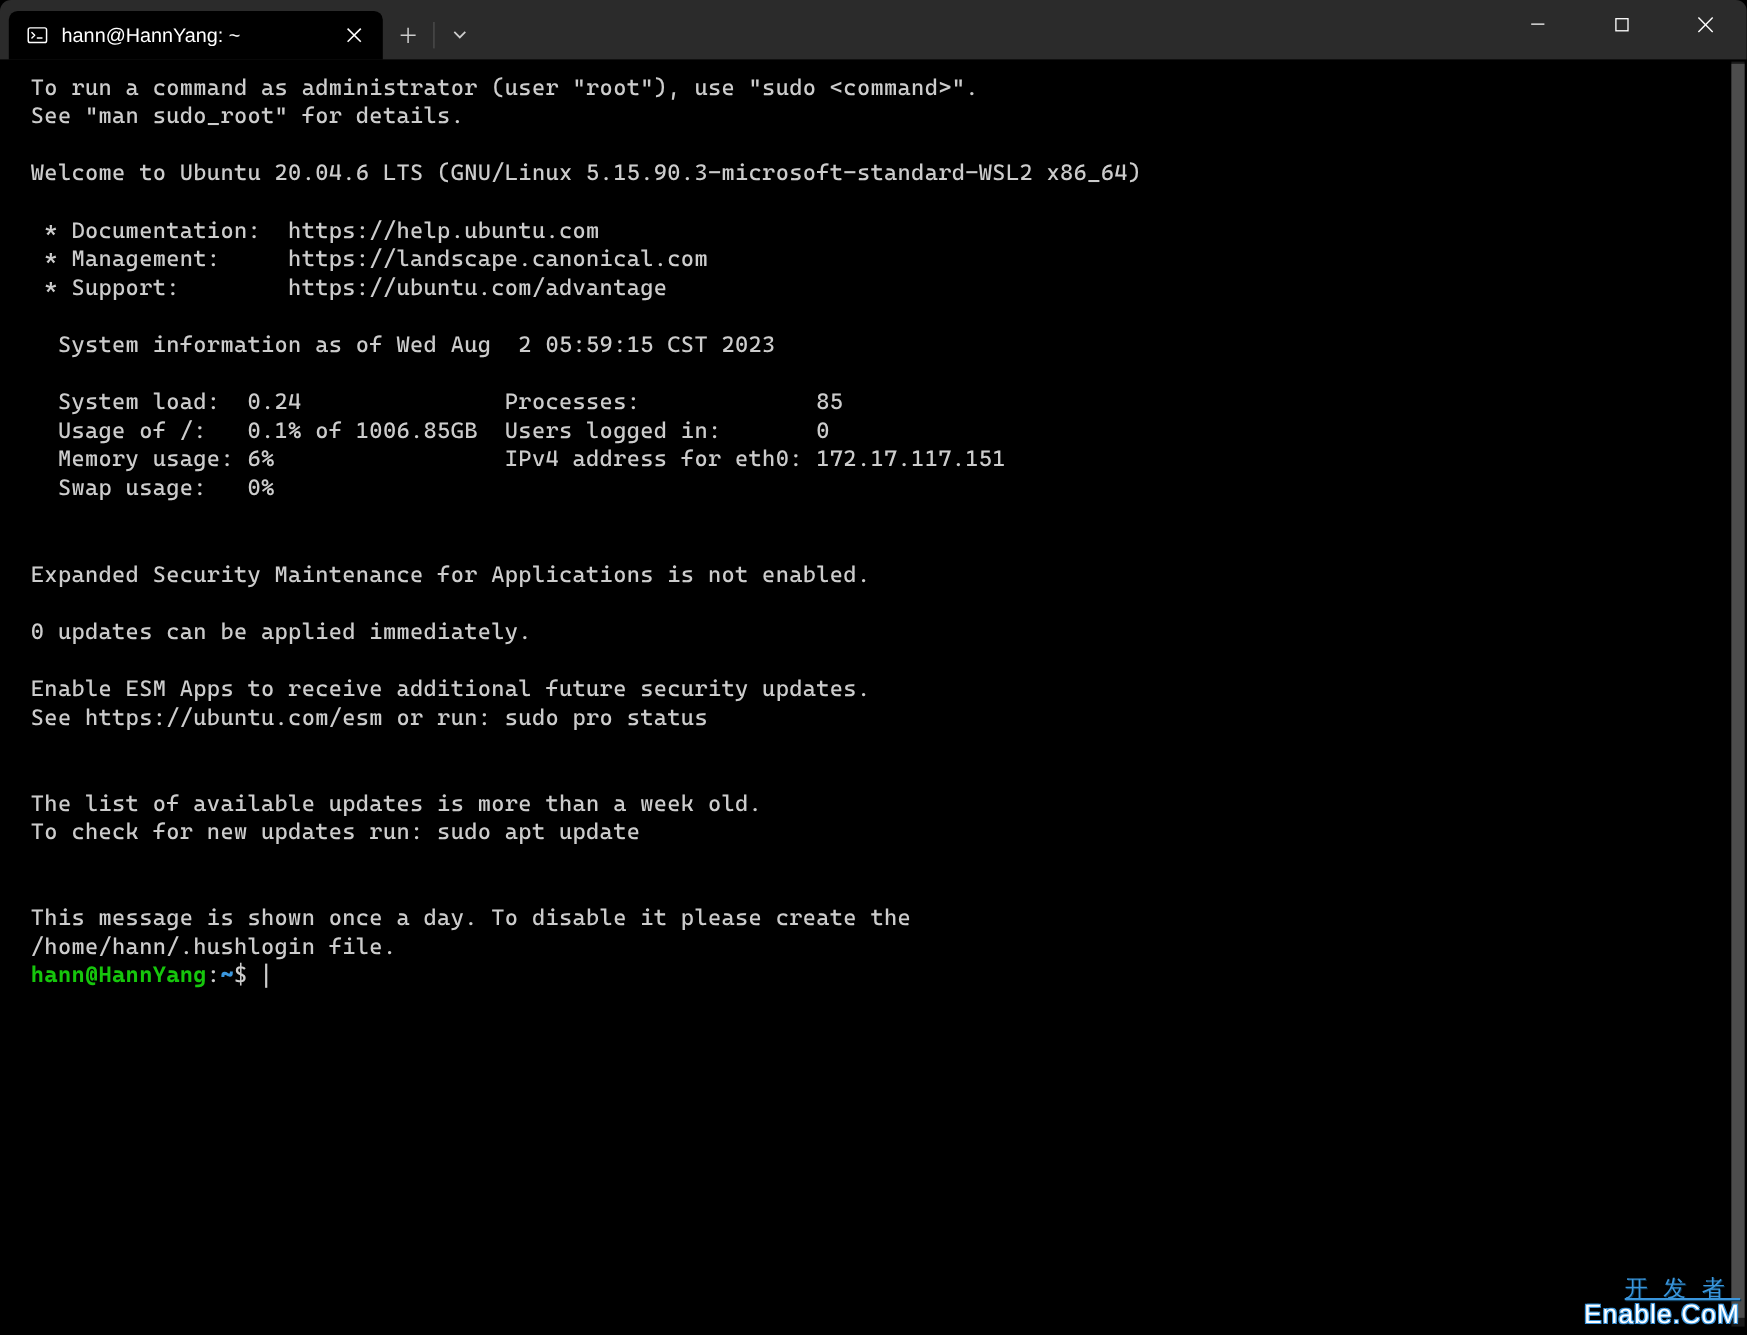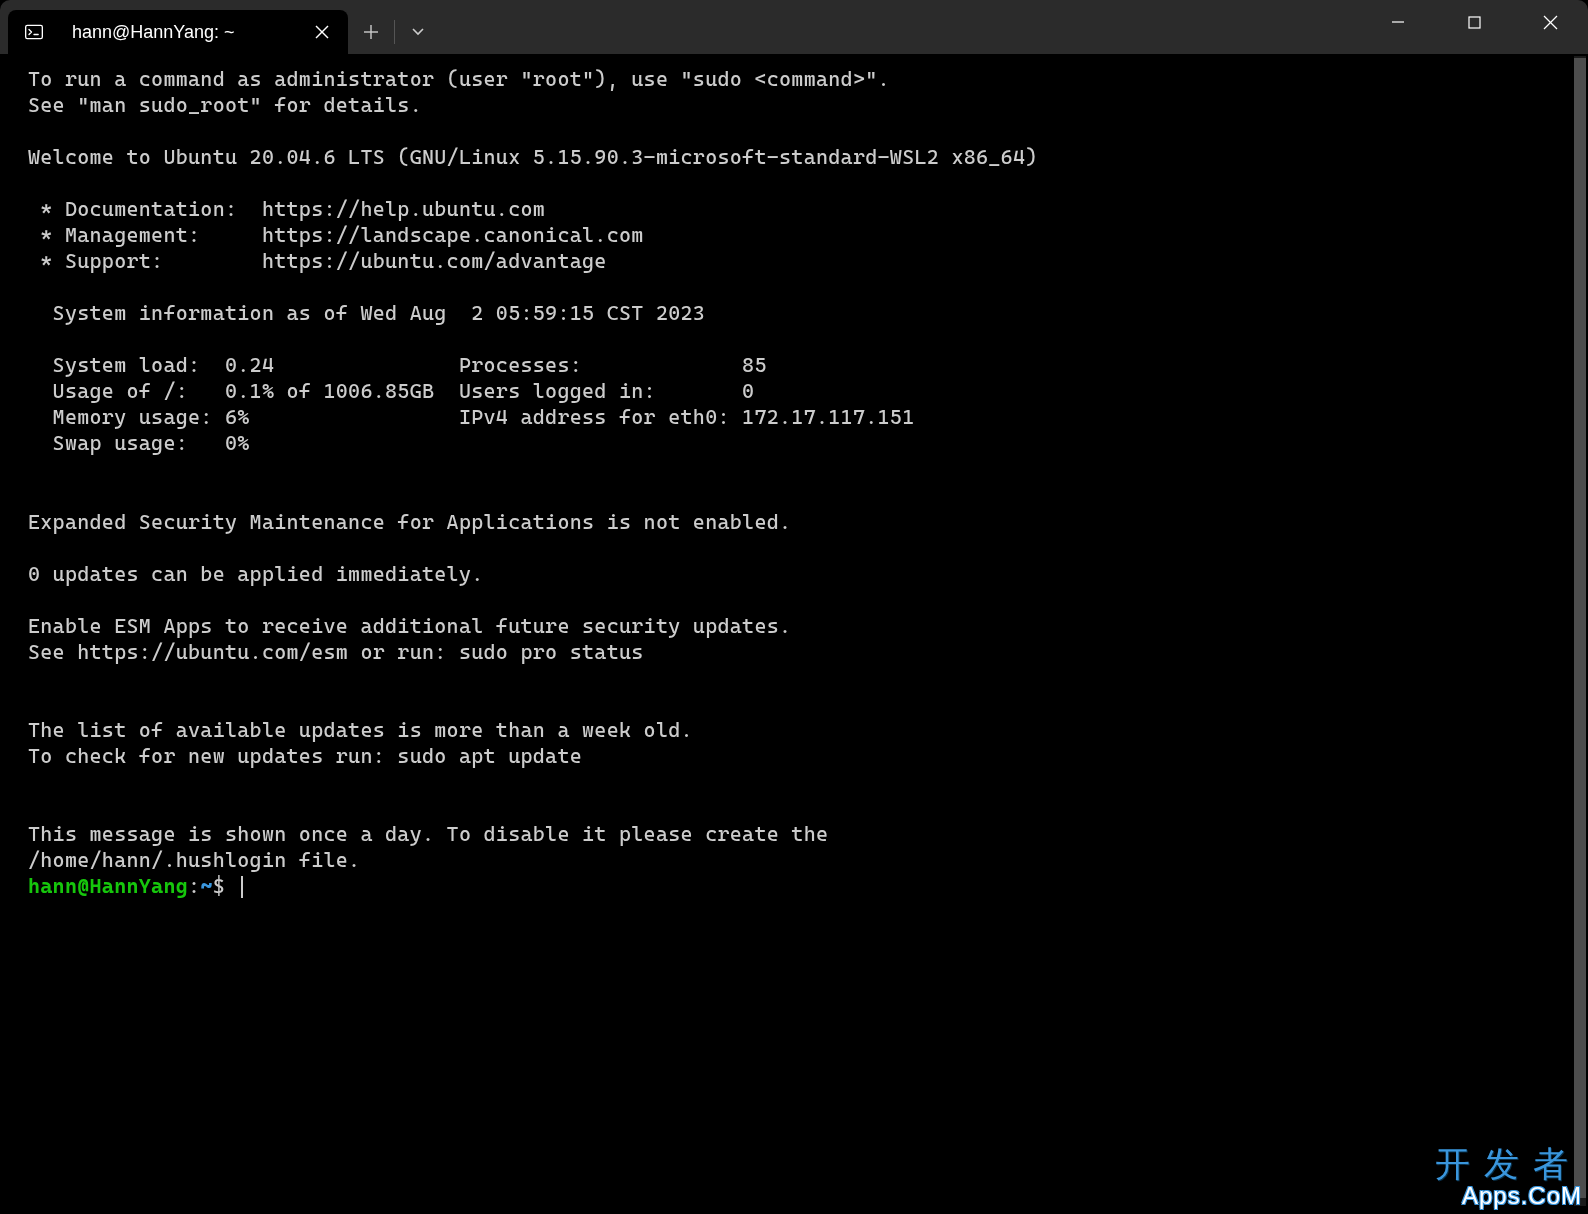--- a/index.html
+++ b/index.html
@@ -22,21 +22,20 @@
   .tab {
     display: flex;
     align-items: center;
     background: #000;
     border-radius: 8px 8px 0 0;
     padding: 0 12px 0 16px;
     margin-top: 10px;
     margin-left: 8px;
     height: 44px;
     min-width: 340px;
-    gap: 16px;
   }
   .tab-icon {
     width: 20px;
     height: 20px;
     margin-right: 12px;
     display: flex;
     align-items: center;
     justify-content: center;
   }
   .tab-icon svg { width: 20px; height: 20px; }
@@ -136,23 +135,24 @@
   .watermark {
     position: absolute;
     right: 6px;
     bottom: 6px;
     text-align: right;
     font-family: 'SimHei','Microsoft YaHei',sans-serif;
     line-height: 1.05;
   }
   .watermark .wm-top {
     color: #3a96dd;
-    font-size: 35px;
+    font-size: 21px;
     letter-spacing: 14px;
     text-shadow: 1px 1px 0 #08304a;
+    text-decoration: underline;
   }
   .watermark .wm-bot {
     color: #fff;
     font-size: 24px;
     letter-spacing: 1px;
     text-shadow: 1px 1px 0 #3a96dd, -1px -1px 0 #3a96dd, 1px -1px 0 #3a96dd, -1px 1px 0 #3a96dd;
   }
 </style>
 </head>
 <body>
@@ -241,14 +241,14 @@
 /home/hann/.hushlogin file.</pre>
   <div class="prompt-line"><span class="prompt-user">hann@HannYang</span><span class="prompt-colon">:</span><span class="prompt-path">~</span><span class="prompt-dollar">$</span> <span class="cursor"></span></div>
 </div>
 
 <div class="scrollbar">
   <div class="scrollbar-thumb"></div>
 </div>
 
 <div class="watermark">
   <div class="wm-top">开发者</div>
-  <div class="wm-bot">Apps.CoM</div>
+  <div class="wm-bot">Enable.CoM</div>
 </div>
 
 </body></html>

